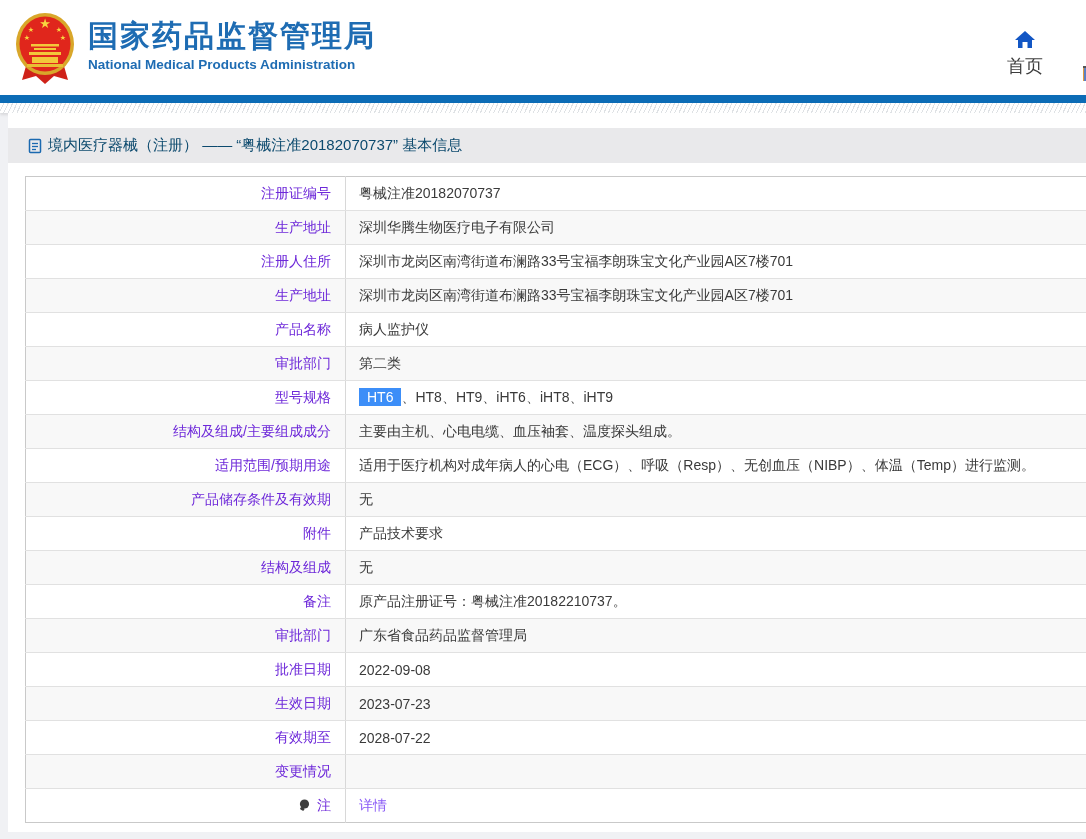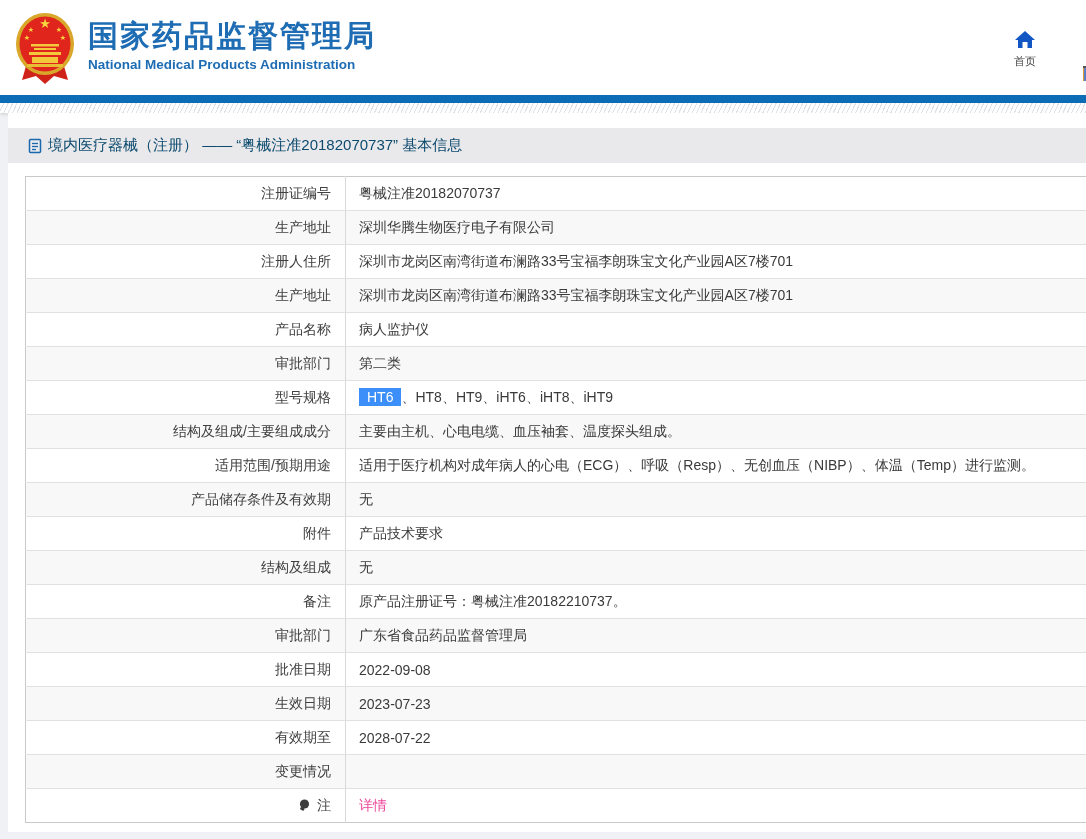--- a/index.html
+++ b/index.html
@@ -23,21 +23,21 @@
   }
   .org-title .en {
     font-size: 13.5px; color: #1e6cb3; margin-top: 3px; white-space: nowrap; font-weight: bold;
   }
   .data-query { position: absolute; left: 388px; top: 33px; display: flex; align-items: center; gap: 7px; cursor: pointer; }
   .data-query .dq-label { font-size: 19px; color: #2f2f2f; letter-spacing: 1px; }
   .nav-home {
     position: absolute; left: 1005px; top: 30px; width: 40px;
     display: flex; flex-direction: column; align-items: center; gap: 5px; cursor: pointer;
   }
-  .nav-home .home-label { font-size: 11px; color: #3d3d3d; }
+  .nav-home .home-label { font-size: 18px; color: #3d3d3d; }
   .edge-sliver {
     position: absolute; right: 0; top: 66px; width: 3px; height: 15px;
     background: linear-gradient(to right, #e09a3c 0 50%, #5b7fc4 50% 100%);
     border-top: 2px solid #555;
   }
 
   
   .blue-bar { position: absolute; left: 0; top: 95px; width: 1086px; height: 8px; background: #0c6cb6; }
   .hatch-strip {
     position: absolute; left: 0; top: 103px; width: 1086px; height: 10px;
@@ -65,28 +65,28 @@
     border: 1px solid #c9c9c9;
   }
   .info-table td {
     height: 34px; font-size: 14px; border-bottom: 1px solid #e1e1e1;
     vertical-align: middle; white-space: nowrap; overflow: hidden;
   }
   .info-table tr:nth-child(even) td { background: #f8f8f8; }
   .info-table tr:nth-child(odd) td { background: #ffffff; }
   .info-table tr:last-child td { border-bottom: none; }
   td.label-cell {
-    width: 320px; text-align: right; padding-right: 14px; color: #404040;
+    width: 320px; text-align: right; padding-right: 14px; color: #6d28d9;
     border-right: 1px solid #d8d8d8;
   }
   td.value-cell { padding-left: 13px; color: #3a3a3a; }
   .hl {
     background: #3c8ef8; color: #ffffff; padding: 1px 8px;
   }
-  .value-link { color: #ec4899; cursor: pointer; text-decoration: none; margin-top: 12px; }
+  .value-link { color: #8b5cf6; cursor: pointer; text-decoration: none; margin-top: 12px; }
   .bulb { display: inline-block; vertical-align: -2px; margin-right: 3px; }
 
   svg { display: block; }
   .inline-svg { display: inline-block; }
 </style>
 </head>
 <body>
 
 <div class="site-header">
 

